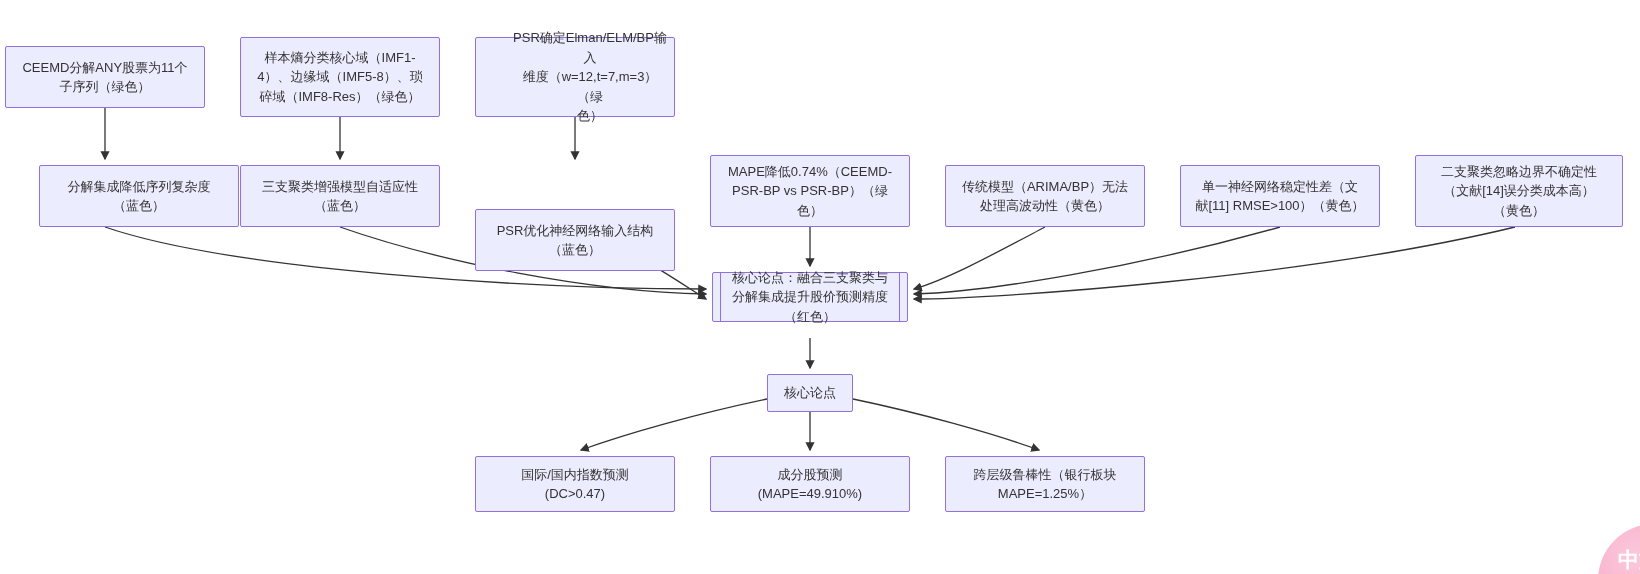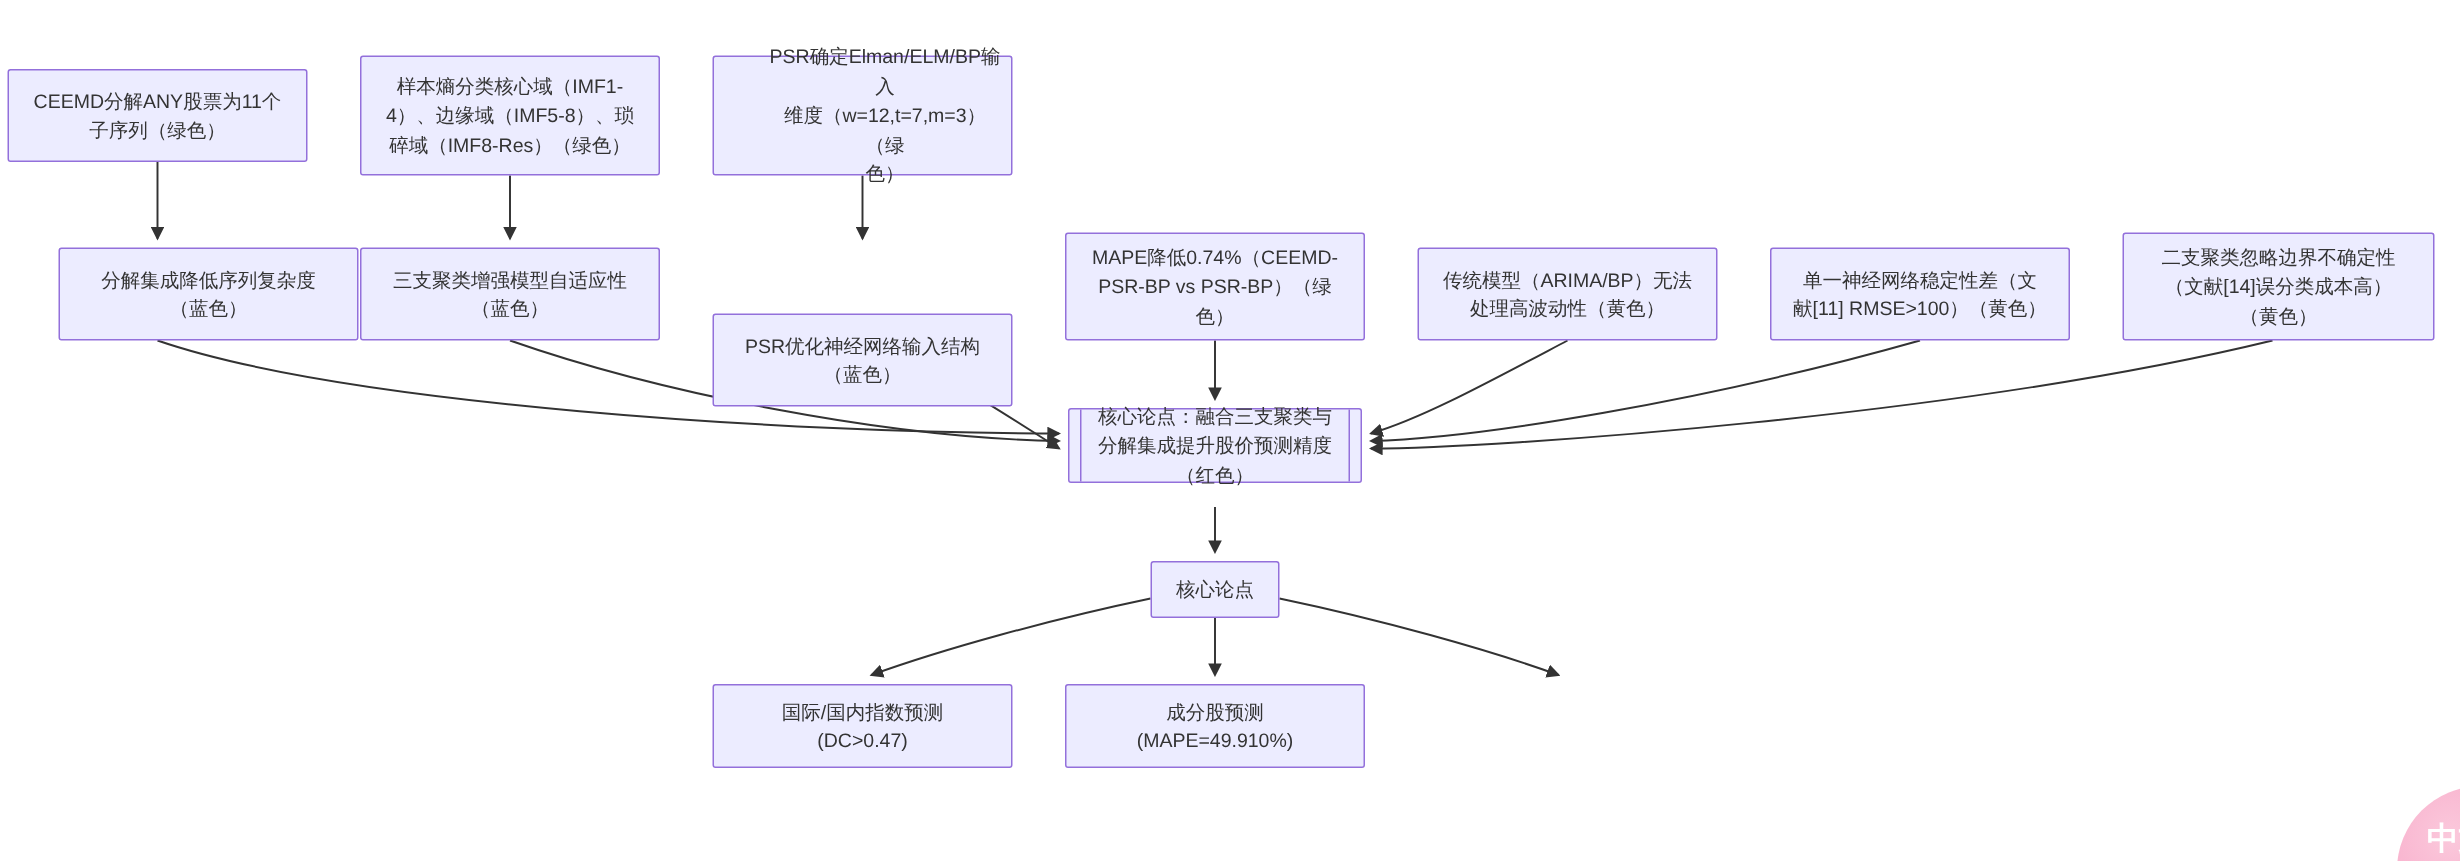--- a/index.html
+++ b/index.html
@@ -114,18 +114,20 @@
   <div class="node node--subroutine" style="left:712px;top:272px;width:196px;height:50px;">核心论点：融合三支聚类与
 分解集成提升股价预测精度
 （红色）</div>
 
   <div class="node" style="left:767px;top:374px;width:86px;height:38px;">核心论点</div>
 
   <div class="node" style="left:475px;top:456px;width:200px;height:56px;">国际/国内指数预测
 (DC&gt;0.47)</div>
   <div class="node" style="left:710px;top:456px;width:200px;height:56px;">成分股预测
 (MAPE=49.910%)</div>
+  <div class="node" style="left:945px;top:456px;width:200px;height:56px;">跨层级鲁棒性（银行板块
+MAPE=1.25%）</div>
 
   <div class="badge">
     <span class="badge-text"><span>中文</span><br><span>さA</span></span>
   </div>
 
 </div>
 
 </body></html>

